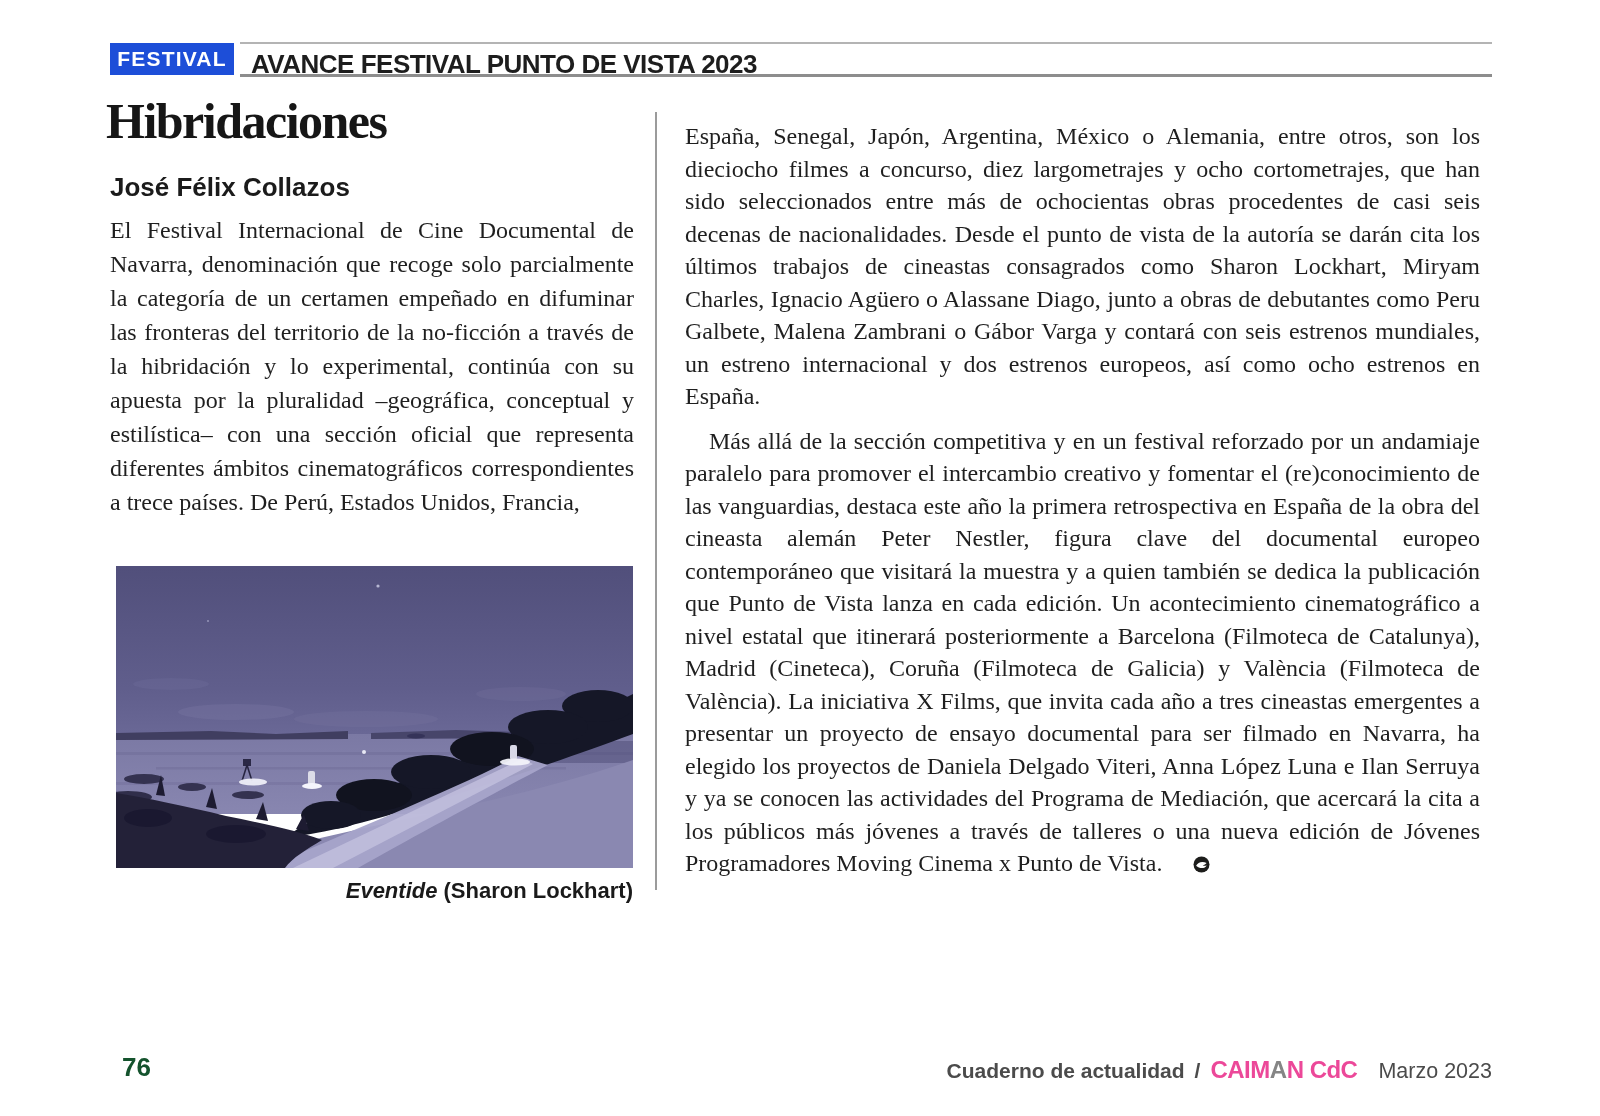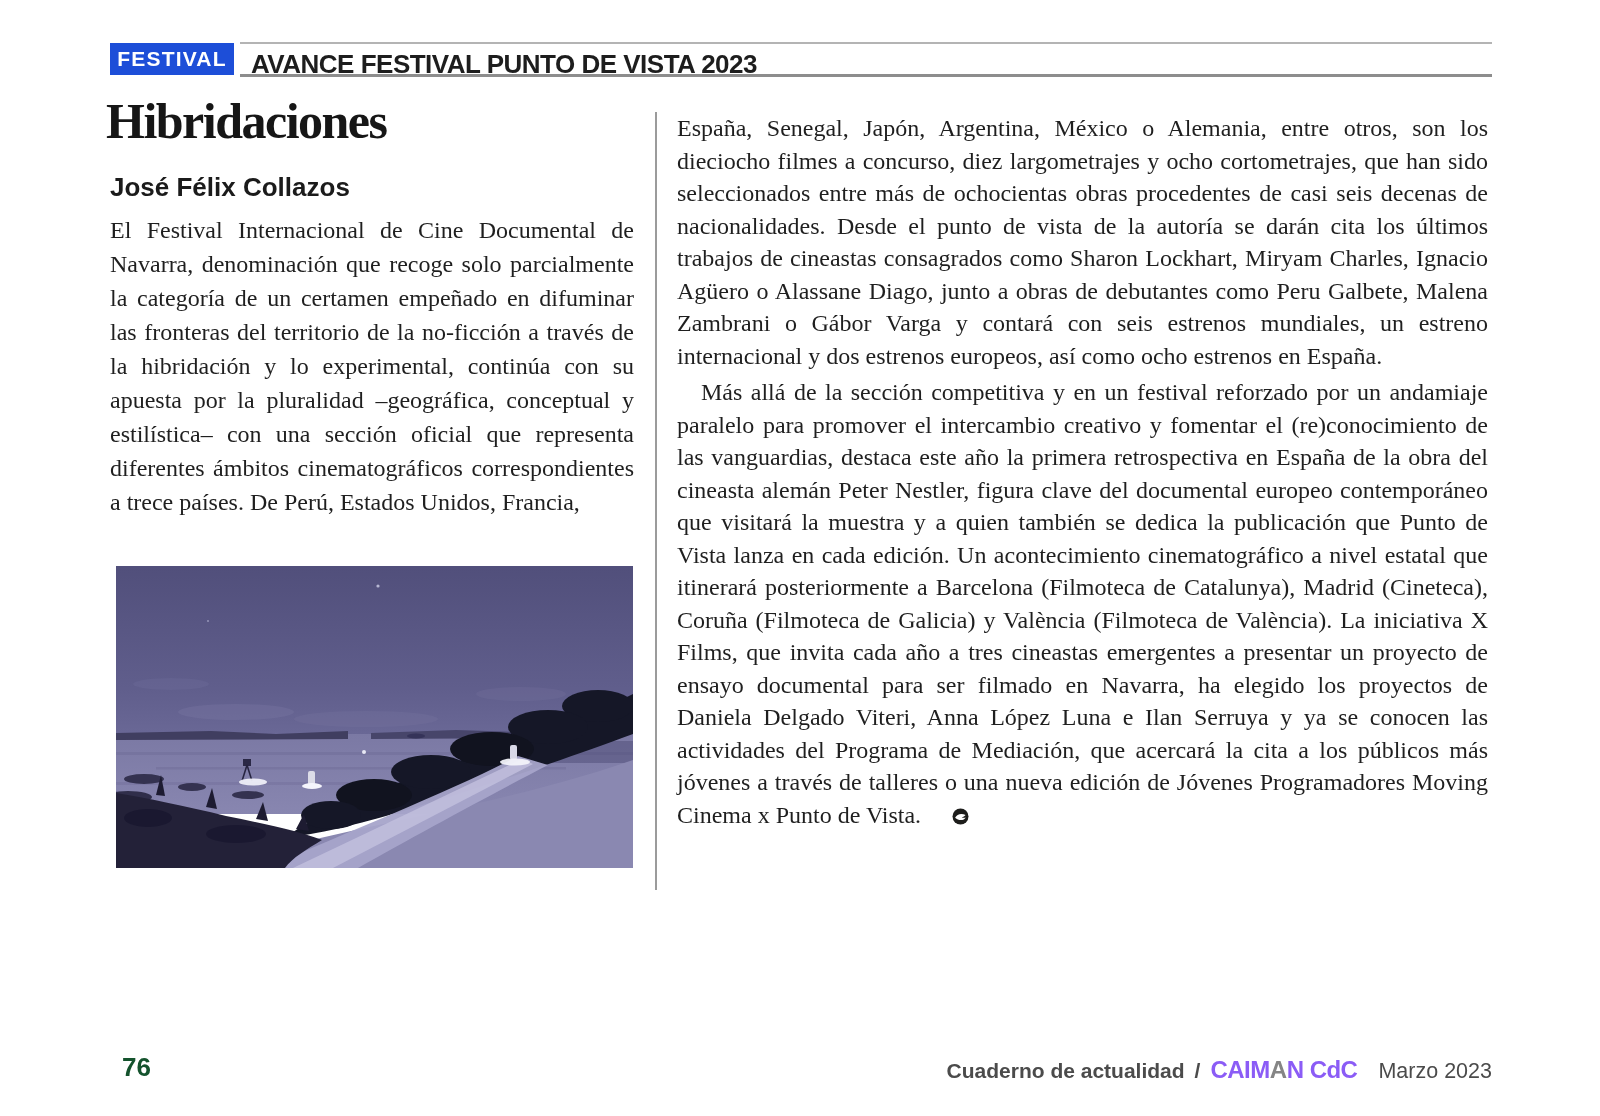--- a/index.html
+++ b/index.html
@@ -22,41 +22,41 @@
          letter-spacing:-1.5px;color:#161616;}
   .author{position:absolute;left:110px;top:172px;font-family:"Liberation Sans",sans-serif;
          font-weight:700;font-size:26px;color:#1b1b1b;}
 
   
   .col-left{position:absolute;left:110px;top:213px;width:524px;
          font-size:24px;line-height:34px;text-align:justify;hyphens:auto;}
   .col-divider{position:absolute;left:655px;top:112px;width:2px;height:778px;background:#9b9b9b;}
   .col-right{position:absolute;left:673px;top:108px;width:819px;
          font-size:24px;line-height:32.5px;text-align:justify;hyphens:auto;}
-  .col-right p{margin:4px;}
+  .col-right p{margin:12px;}
   .col-right p.indent{text-indent:24px;}
 
   
   .photo{position:absolute;left:116px;top:566px;width:517px;height:302px;overflow:hidden;}
   .photo svg{display:block;width:100%;height:100%;}
   .caption{position:absolute;left:116px;top:878px;width:517px;text-align:right;
          font-family:"Liberation Sans",sans-serif;font-weight:700;font-size:22px;color:#1a1a1a;}
   .caption .cap-title{font-style:italic;}
 
   
   .endmark{display:inline-block;width:17px;height:17px;margin-left:7px;vertical-align:-2px;}
 
   
   .page-num{position:absolute;left:122px;top:1052px;font-family:"Liberation Sans",sans-serif;
          font-weight:700;font-size:26px;color:#14532d;}
   .footer-right{position:absolute;right:108px;top:1056px;display:flex;align-items:baseline;
          font-family:"Liberation Sans",sans-serif;white-space:pre;}
   .footer-section{font-size:21px;font-weight:600;color:#4b4b4b;}
   .footer-sep{font-size:21px;font-weight:600;color:#4b4b4b;margin:0 10px;}
-  .brand{font-size:24px;font-weight:800;letter-spacing:-0.5px;color:#8b5cf6;}
+  .brand{font-size:24px;font-weight:800;letter-spacing:-0.5px;color:#ec4899;}
   .brand-accent{font-size:24px;font-weight:800;letter-spacing:-0.5px;color:#858585;}
   .footer-issue{font-size:21.5px;font-weight:500;color:#4b4b4b;margin-left:21px;}
 </style>
 </head>
 <body>
 
 <div id="page">
 
   <div class="badge">FESTIVAL</div>
   <div class="kicker-rule-top"></div>
@@ -141,20 +141,21 @@
       <line x1="131" y1="199" x2="136" y2="215" stroke="#262440" stroke-width="1.6"></line>
       <ellipse cx="137" cy="216" rx="14" ry="3.6" fill="#eeeef8" opacity="0.95"></ellipse>
       <rect x="192" y="205" width="7" height="14" rx="2" fill="#dcdce8"></rect>
       <ellipse cx="196" cy="220" rx="10" ry="3" fill="#f4f4fc"></ellipse>
       <circle cx="248" cy="186" r="2" fill="#e8e8f4"></circle>
       <rect x="394" y="179" width="7" height="15" rx="2" fill="#d8d8e6"></rect>
       <ellipse cx="399" cy="196" rx="15" ry="3.6" fill="#f2f2fa" opacity="0.95"></ellipse>
     </svg>
   </div>
 
+  <div class="caption"><span class="cap-title">Eventide</span><span> (Sharon Lockhart)</span></div>
 
   <div class="page-num">76</div>
   <div class="footer-right">
     <span class="footer-section">Cuaderno de actualidad</span>
     <span class="footer-sep">/</span>
     <span class="brand">CAIM</span>
     <span class="brand-accent">A</span>
     <span class="brand">N CdC</span>
     <span class="footer-issue">Marzo 2023</span>
   </div>

